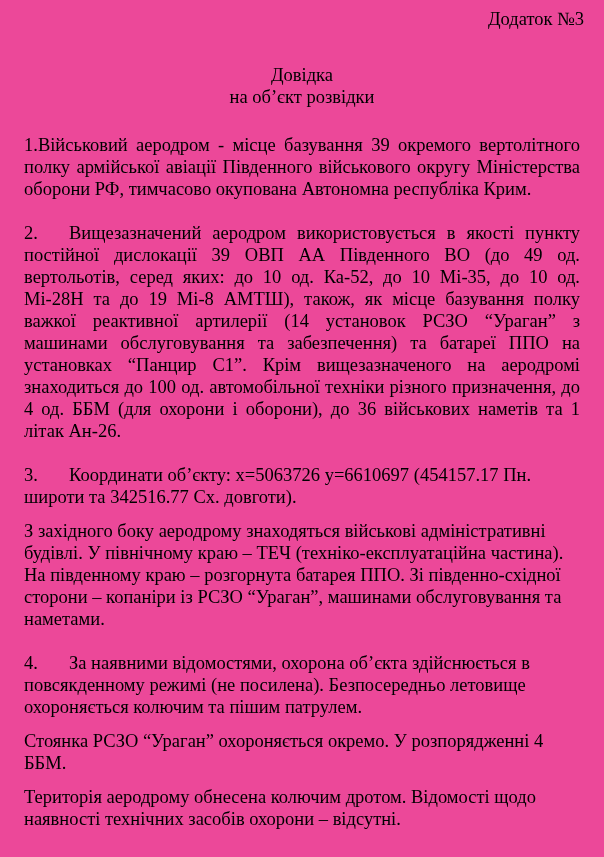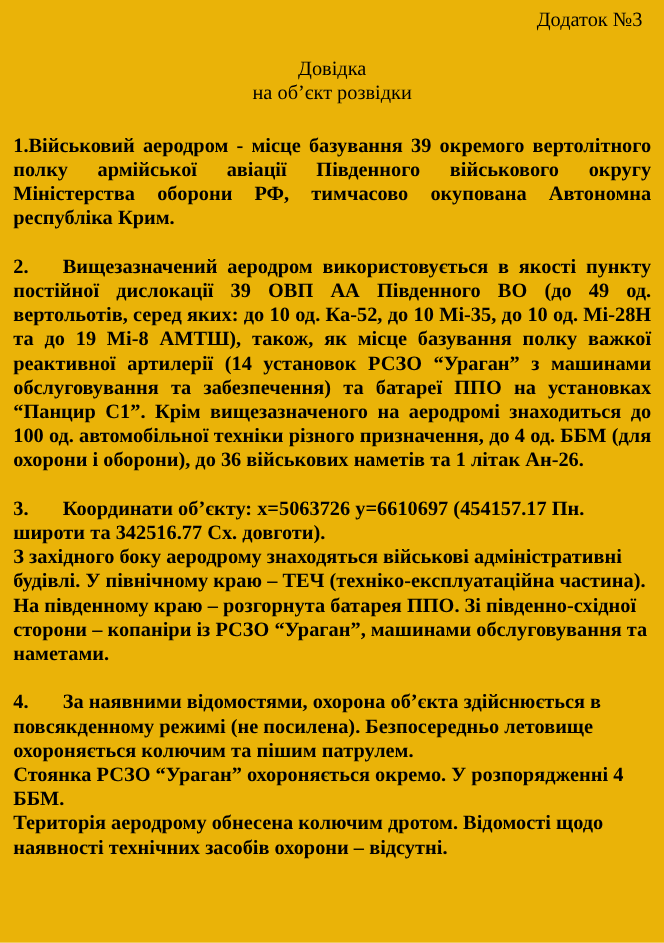--- a/index.html
+++ b/index.html
@@ -10,44 +10,43 @@
   body {
     width: 604px;
     height: 857px;
     overflow: hidden;
   }
   .page {
     box-sizing: border-box;
     width: 604px;
     height: 857px;
     padding: 8px 12px 0 12px;
-    background: #eab308;
+    background: #ec4899;
     color: #000000;
     font-family: "Liberation Serif", "DejaVu Serif", serif;
     font-size: 18.5px;
     line-height: 22px;
   }
   .annex {
     text-align: right;
     padding-right: 8px;
   }
   .doc-title {
     text-align: center;
-    margin-top: 22px;
+    margin-top: 34px;
   }
   .title-line {
     display: block;
   }
   .body-text {
     margin-top: 26px;
   }
   p.para {
-    margin: 0;
+    margin: 12px;
     text-align: left;
-    font-weight: bold;
   }
   p.para.justify {
     text-align: justify;
   }
   p.para.gap {
     margin-top: 22px;
   }
   .num {
     display: inline-block;
     width: 45px;

